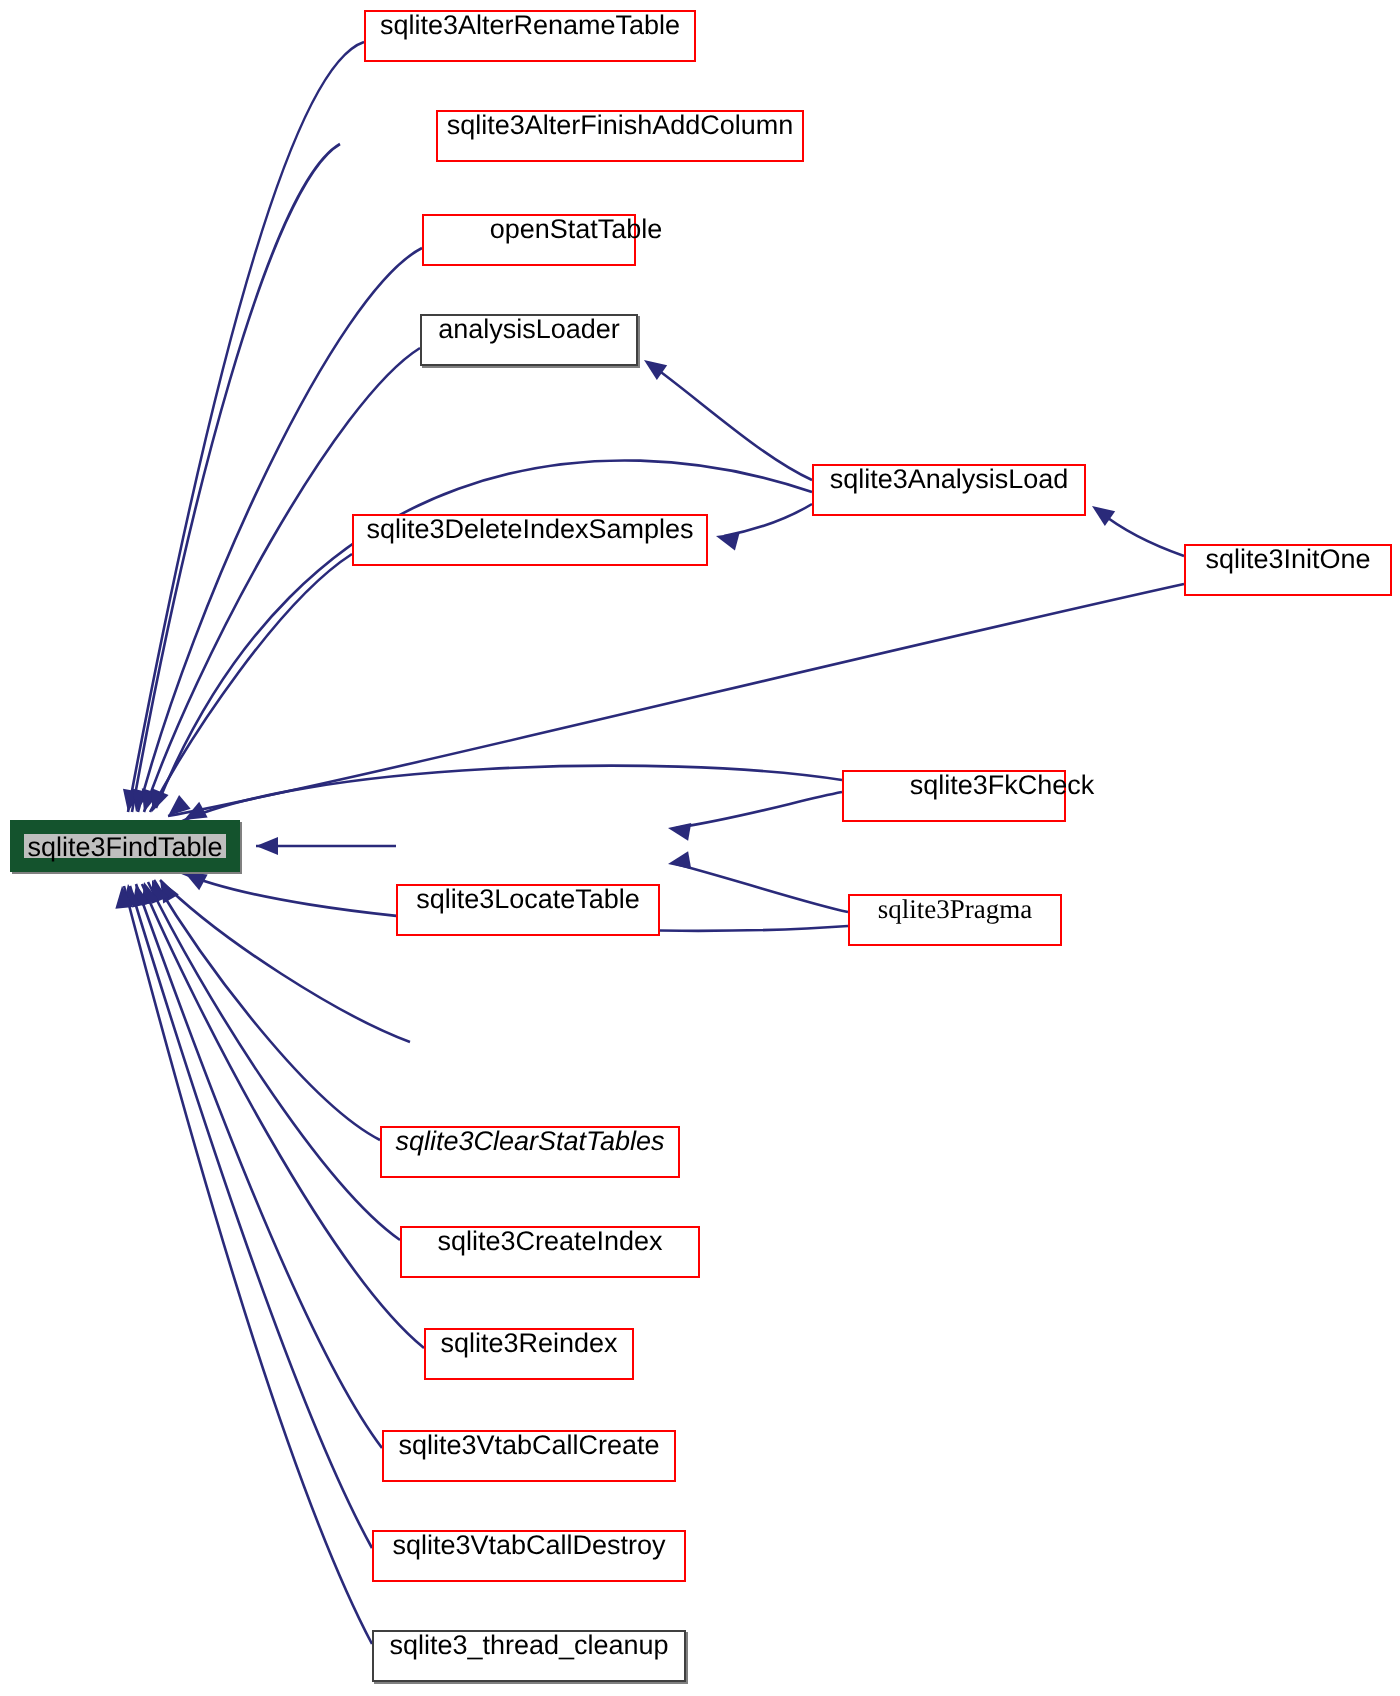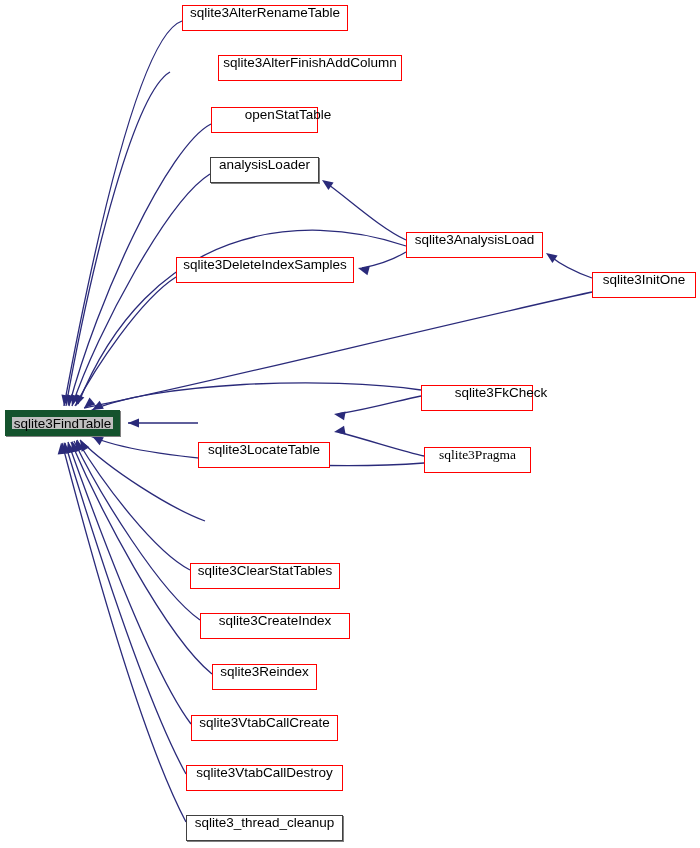--- a/index.html
+++ b/index.html
@@ -137,21 +137,21 @@
       </div>
       <div class="node " style="left: 421px; top: 385px; width: 112px; padding-left: 48px;">
         <span class="node-label">sqlite3FkCheck</span>
       </div>
       <div class="node " style="left: 198px; top: 410px; width: 132px; margin-top: 32px;">
         <span class="node-label">sqlite3LocateTable</span>
       </div>
       <div class="node " style="left: 424px; top: 447px; width: 107px; font-family: Liberation Serif, serif;">
         <span class="node-label">sqlite3Pragma</span>
       </div>
-      <div class="node " style="left: 190px; top: 563px; width: 150px;">
+      <div class="node " style="left: 190px; top: 563px; width: 150px; font-style: italic;">
         <span class="node-label">sqlite3ClearStatTables</span>
       </div>
       <div class="node " style="left: 200px; top: 613px; width: 150px;">
         <span class="node-label">sqlite3CreateIndex</span>
       </div>
       <div class="node " style="left: 212px; top: 664px; width: 105px;">
         <span class="node-label">sqlite3Reindex</span>
       </div>
       <div class="node " style="left: 191px; top: 715px; width: 147px;">
         <span class="node-label">sqlite3VtabCallCreate</span>

